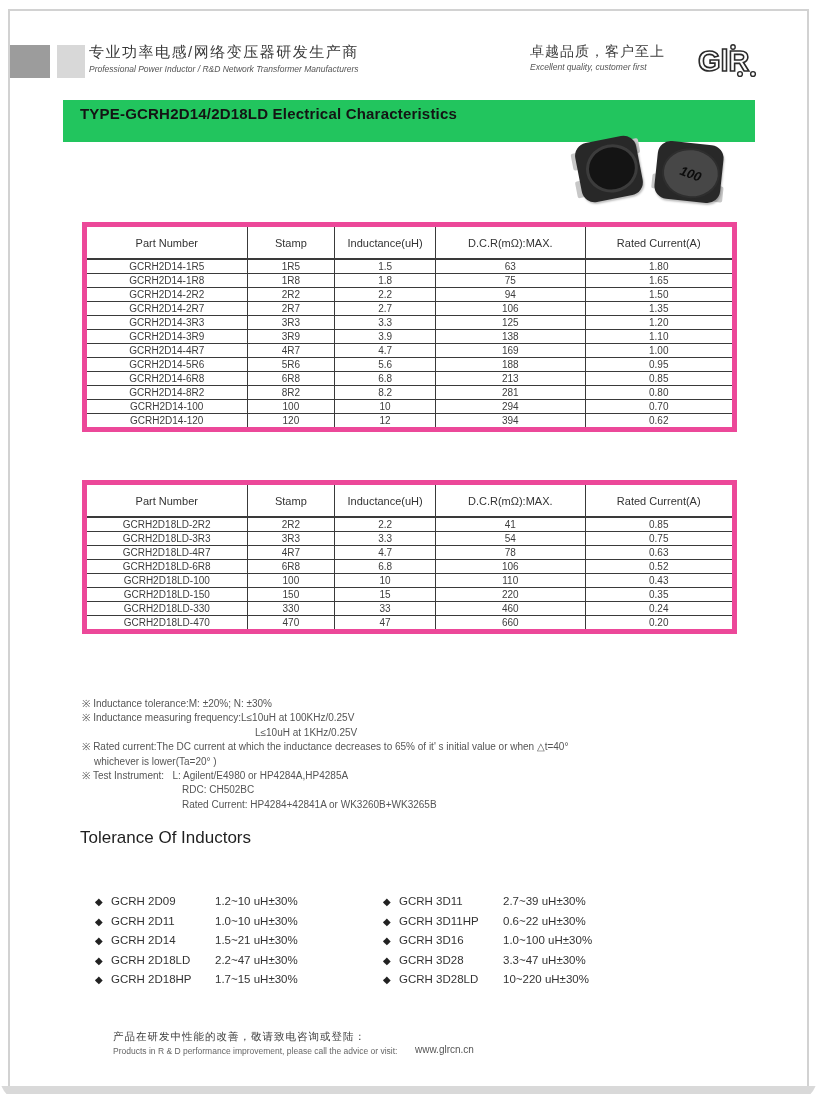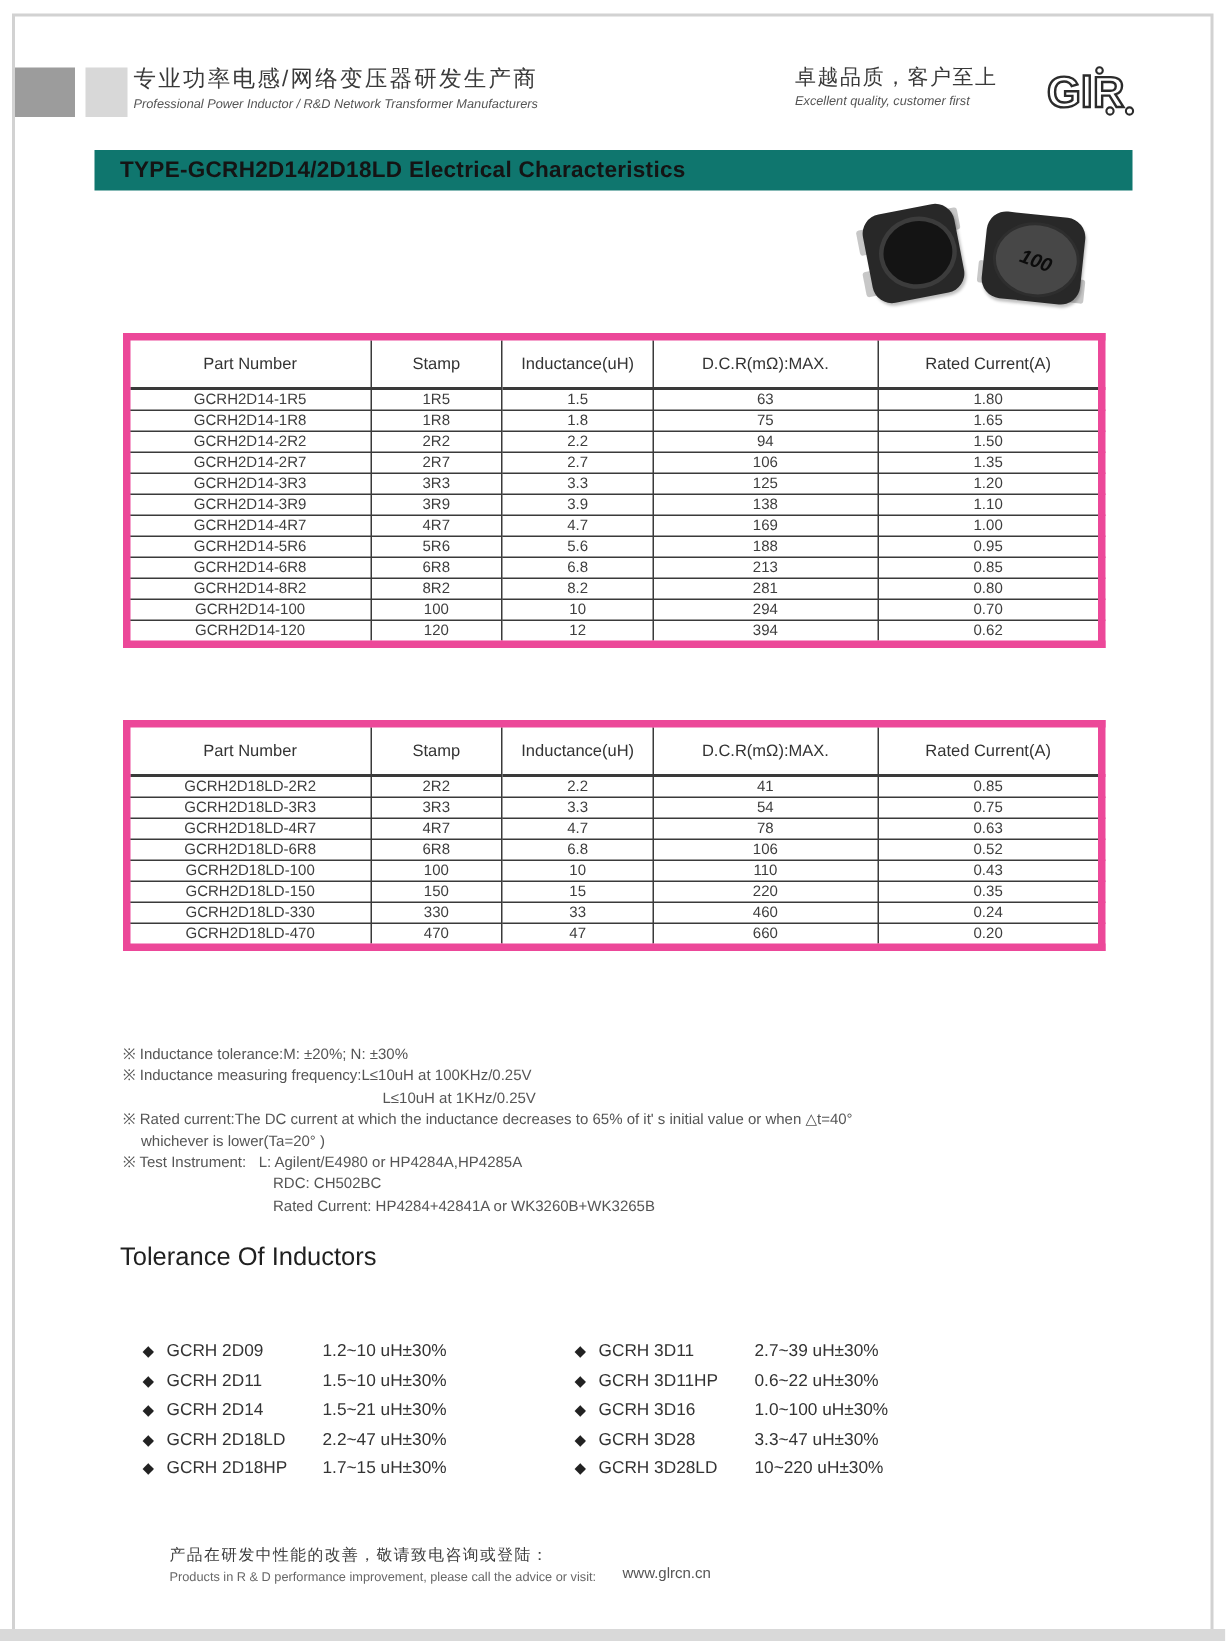--- a/index.html
+++ b/index.html
@@ -1,32 +1,32 @@
 <!DOCTYPE html>
 <html><head>
 <meta charset="utf-8">
 <style>
   html,body{margin:0;padding:0;background:#fff;}
   .page{position:relative;width:817px;height:1101px;background:#ffffff;
-        font-family:"Liberation Sans",sans-serif;overflow:hidden;}
+        font-family:"Liberation Sans",sans-serif;overflow:hidden;border-radius:23px;}
   .frame{position:absolute;left:8px;top:9px;width:797px;height:1077px;
          border:2px solid #d2d2d2;pointer-events:none;}
   .bottom-strip{position:absolute;left:0;top:1086px;width:817px;height:8px;background:#d9d9d9;}
 
   
   .sq-dark{position:absolute;left:10px;top:45px;width:40px;height:33px;background:#9c9c9c;}
   .sq-light{position:absolute;left:57px;top:45px;width:28px;height:33px;background:#d8d8d8;}
   .hdr-zh{position:absolute;left:89px;top:43px;font-size:15px;color:#3a3a3a;letter-spacing:1.5px;}
   .hdr-en{position:absolute;left:89px;top:64px;font-size:8.5px;font-style:italic;color:#555;}
   .slogan-zh{position:absolute;left:530px;top:43px;font-size:14px;color:#3a3a3a;letter-spacing:1px;}
   .slogan-en{position:absolute;left:530px;top:62px;font-size:8.5px;font-style:italic;color:#555;}
   .logo{position:absolute;left:697px;top:40px;}
 
   
-  .title-bar{position:absolute;left:63px;top:100px;width:692px;height:27px;background:#0f766e;
+  .title-bar{position:absolute;left:63px;top:100px;width:692px;height:42px;background:#22c55e;
              font-size:15px;font-weight:bold;color:#141414;line-height:27px;padding-left:17px;
              box-sizing:border-box;letter-spacing:.2px;}
 
   
   .photos{position:absolute;left:570px;top:131px;width:175px;height:82px;}
   .ind{position:absolute;}
   .ind-body{position:relative;background:#282828;border-radius:13px;box-shadow:1px 2px 2px rgba(0,0,0,.25);}
   .tab{position:absolute;background:#c7c7c7;border-radius:2px;}
   .ind-top{position:absolute;border-radius:50%;}
   .ind-label{position:absolute;left:0;top:0;width:100%;height:100%;display:flex;align-items:center;
@@ -295,21 +295,21 @@
       <div class="note-line" style="padding-left: 0px;">※ Rated current:The DC current at which the inductance decreases to 65% of it' s initial value or when △t=40°</div>
       <div class="note-line" style="padding-left: 12px;">whichever is lower(Ta=20° )</div>
       <div class="note-line" style="padding-left: 0px;">※ Test Instrument:   L: Agilent/E4980 or HP4284A,HP4285A</div>
       <div class="note-line" style="padding-left: 100px;">RDC: CH502BC</div>
       <div class="note-line" style="padding-left: 100px;">Rated Current: HP4284+42841A or WK3260B+WK3265B</div>
     </div>
 
   <div class="tol-heading">Tolerance Of Inductors</div>
   <div class="tol-col tol-col-left">
       <div class="tol-item"><span class="tol-bullet">◆</span><span class="tol-name">GCRH 2D09</span><span class="tol-range">1.2~10 uH±30%</span></div>
-      <div class="tol-item"><span class="tol-bullet">◆</span><span class="tol-name">GCRH 2D11</span><span class="tol-range">1.5~10 uH±30%</span></div>
+      <div class="tol-item"><span class="tol-bullet">◆</span><span class="tol-name">GCRH 2D11</span><span class="tol-range">1.0~10 uH±30%</span></div>
       <div class="tol-item"><span class="tol-bullet">◆</span><span class="tol-name">GCRH 2D14</span><span class="tol-range">1.5~21 uH±30%</span></div>
       <div class="tol-item"><span class="tol-bullet">◆</span><span class="tol-name">GCRH 2D18LD</span><span class="tol-range">2.2~47 uH±30%</span></div>
       <div class="tol-item"><span class="tol-bullet">◆</span><span class="tol-name">GCRH 2D18HP</span><span class="tol-range">1.7~15 uH±30%</span></div>
     </div>
   <div class="tol-col tol-col-right">
       <div class="tol-item"><span class="tol-bullet">◆</span><span class="tol-name">GCRH 3D11</span><span class="tol-range">2.7~39 uH±30%</span></div>
       <div class="tol-item"><span class="tol-bullet">◆</span><span class="tol-name">GCRH 3D11HP</span><span class="tol-range">0.6~22 uH±30%</span></div>
       <div class="tol-item"><span class="tol-bullet">◆</span><span class="tol-name">GCRH 3D16</span><span class="tol-range">1.0~100 uH±30%</span></div>
       <div class="tol-item"><span class="tol-bullet">◆</span><span class="tol-name">GCRH 3D28</span><span class="tol-range">3.3~47 uH±30%</span></div>
       <div class="tol-item"><span class="tol-bullet">◆</span><span class="tol-name">GCRH 3D28LD</span><span class="tol-range">10~220 uH±30%</span></div>

